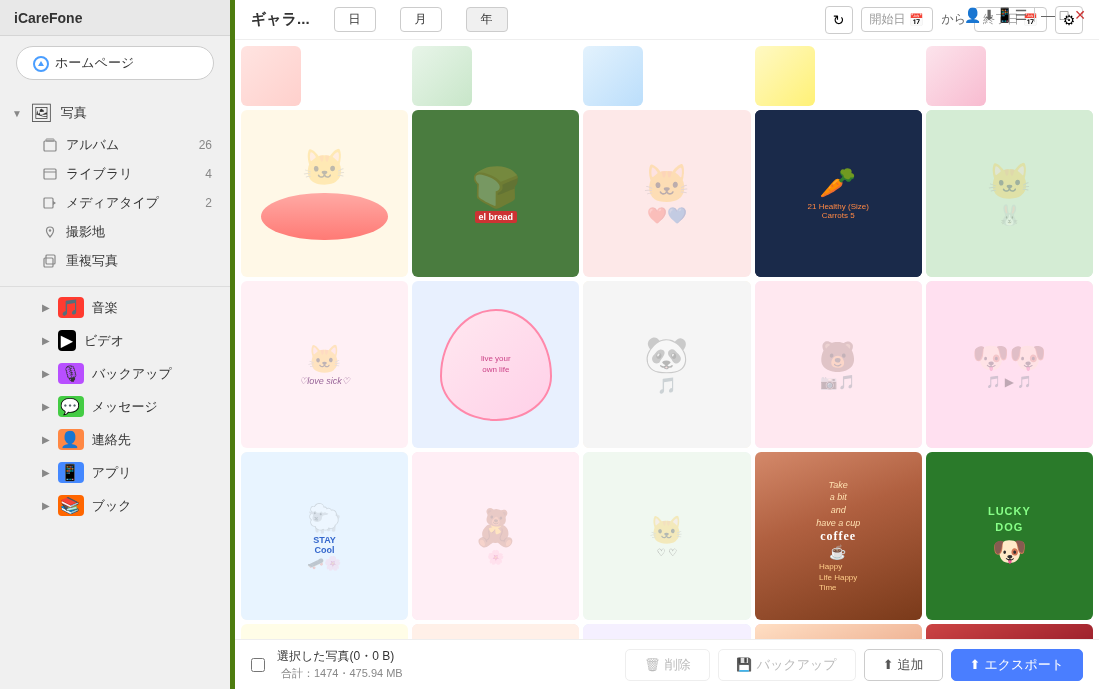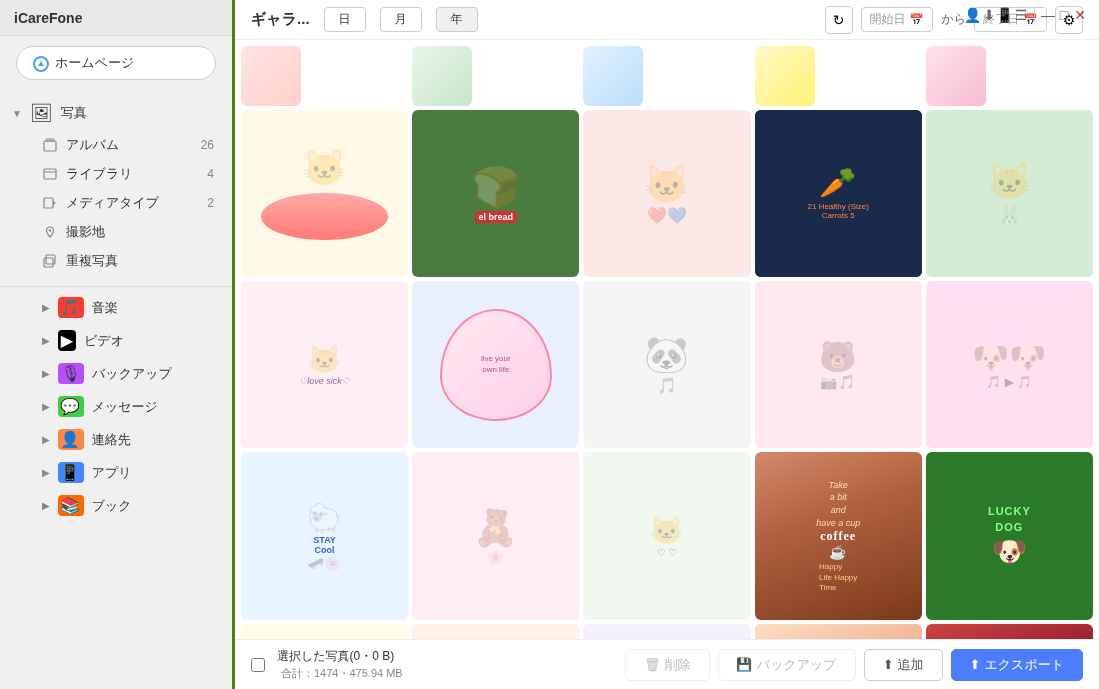--- a/index.html
+++ b/index.html
@@ -6,21 +6,21 @@
     body { font-family: -apple-system, BlinkMacSystemFont, 'Segoe UI', sans-serif; background: #f5f5f5; display: flex; width: 1099px; height: 689px; overflow: hidden; font-size: 13px; }
 
     
     .sidebar {
       width: 235px;
       min-width: 235px;
       background: #f0f0f0;
       height: 100%;
       display: flex;
       flex-direction: column;
-      border-right: 3px solid #4d7c0f;
+      border-right: 5px solid #4d7c0f;
     }
     .sidebar-home-btn {
       margin: 10px 16px;
       background: white;
       border: 1px solid #ccc;
       border-radius: 20px;
       padding: 7px 16px;
       cursor: pointer;
       display: flex;
       align-items: flex-end;
@@ -91,21 +91,21 @@
       justify-content: space-between;
       padding: 0 16px;
       height: 40px;
       background: white;
       border-bottom: 1px solid #eee;
       flex-shrink: 0;
     }
     .topbar-left {
       display: flex;
       align-items: center;
-      gap: 14px;
+      gap: 24px;
     }
     .topbar-title {
       font-size: 15px;
       font-weight: 600;
       color: #333;
     }
     .tab-btn {
       padding: 3px 14px;
       border: 1px solid #ccc;
       border-radius: 4px;

